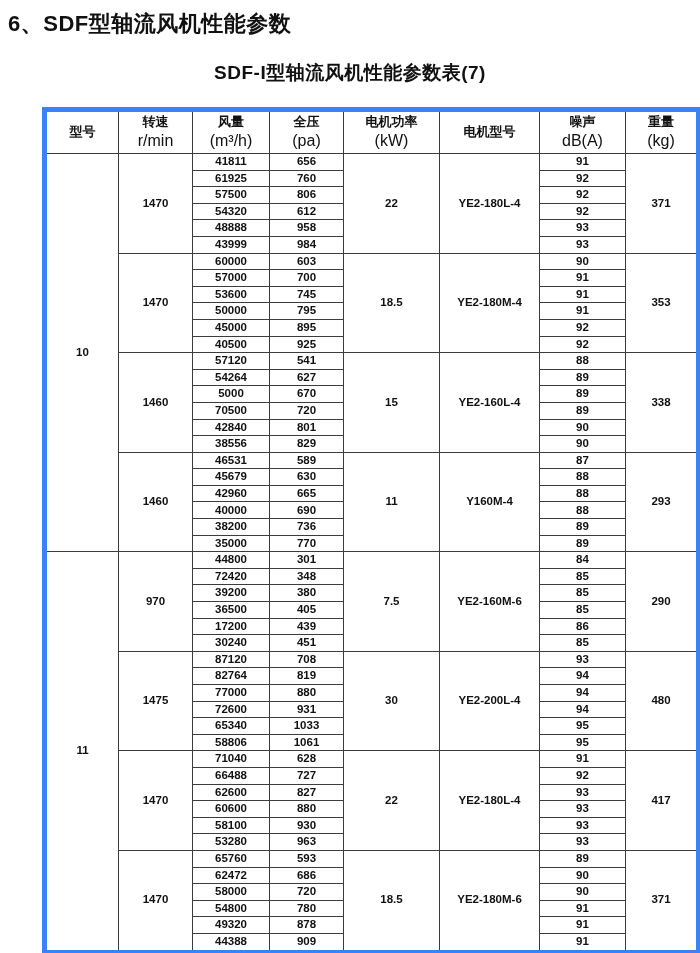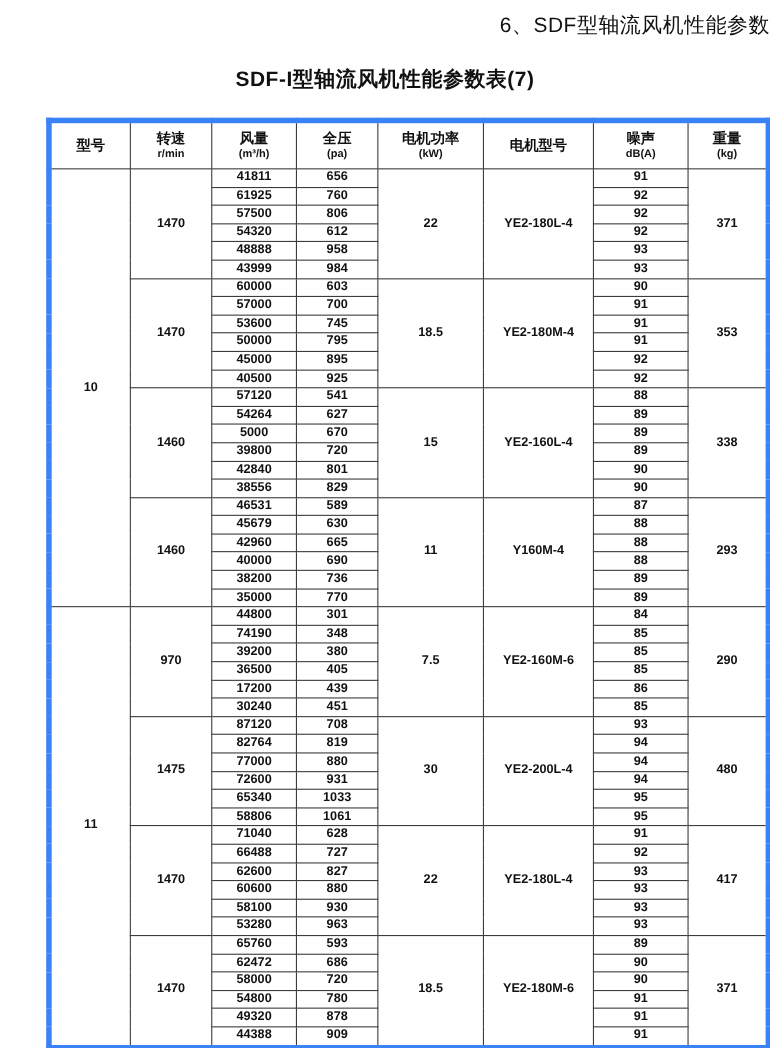--- a/index.html
+++ b/index.html
@@ -8,26 +8,25 @@
     background: #ffffff;
   }
   body {
     width: 700px;
     height: 953px;
     font-family: "Liberation Sans", "DejaVu Sans", sans-serif;
     color: #111111;
     overflow: hidden;
   }
   .heading {
-    font-size: 19px;
-    font-weight: 400;
+    font-size: 22px;
+    font-weight: 700;
     margin: 12px 0 0 8px;
     line-height: 23px;
     letter-spacing: 0.5px;
-    text-align: right;
   }
   .table-title {
     text-align: center;
     font-size: 19px;
     font-weight: 700;
     margin-top: 28px;
     line-height: 20px;
     letter-spacing: 0.5px;
   }
   table.perf {
@@ -45,22 +44,22 @@
     font-weight: 700;
     overflow: hidden;
   }
   .perf thead th {
     height: 41px;
     font-size: 13px;
     line-height: 1.3;
   }
   .perf thead th .sub {
     display: block;
-    font-size: 10px;
-    font-weight: 700;
+    font-size: 16px;
+    font-weight: 400;
   }
   .perf thead th .sub:empty {
     display: none;
   }
   .perf tbody td {
     height: 15.6px;
     font-size: 11.5px;
     line-height: 1;
   }
 </style>
@@ -201,21 +200,21 @@
         <td>54264</td>
         <td>627</td>
         <td>89</td>
       </tr>
       <tr>
         <td>5000</td>
         <td>670</td>
         <td>89</td>
       </tr>
       <tr>
-        <td>39800</td>
+        <td>70500</td>
         <td>720</td>
         <td>89</td>
       </tr>
       <tr>
         <td>42840</td>
         <td>801</td>
         <td>90</td>
       </tr>
       <tr>
         <td>38556</td>
@@ -260,21 +259,21 @@
         <td rowspan="24">11</td>
         <td rowspan="6">970</td>
         <td>44800</td>
         <td>301</td>
         <td rowspan="6">7.5</td>
         <td rowspan="6">YE2-160M-6</td>
         <td>84</td>
         <td rowspan="6">290</td>
       </tr>
       <tr>
-        <td>74190</td>
+        <td>72420</td>
         <td>348</td>
         <td>85</td>
       </tr>
       <tr>
         <td>39200</td>
         <td>380</td>
         <td>85</td>
       </tr>
       <tr>
         <td>36500</td>

